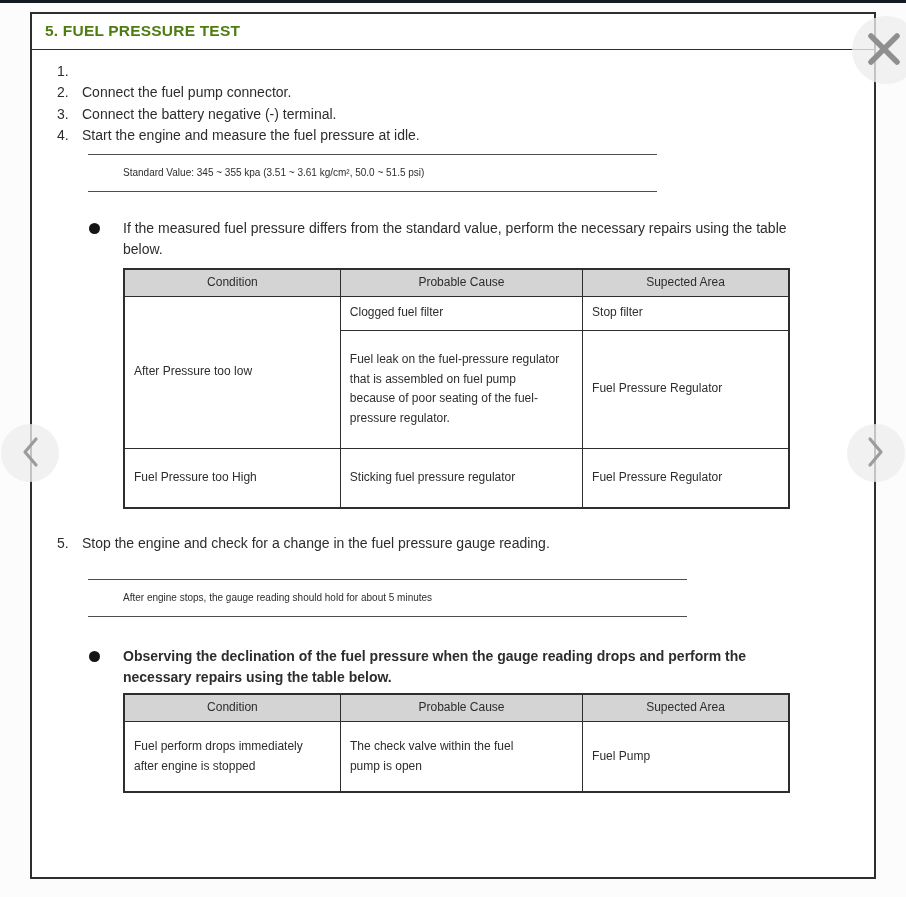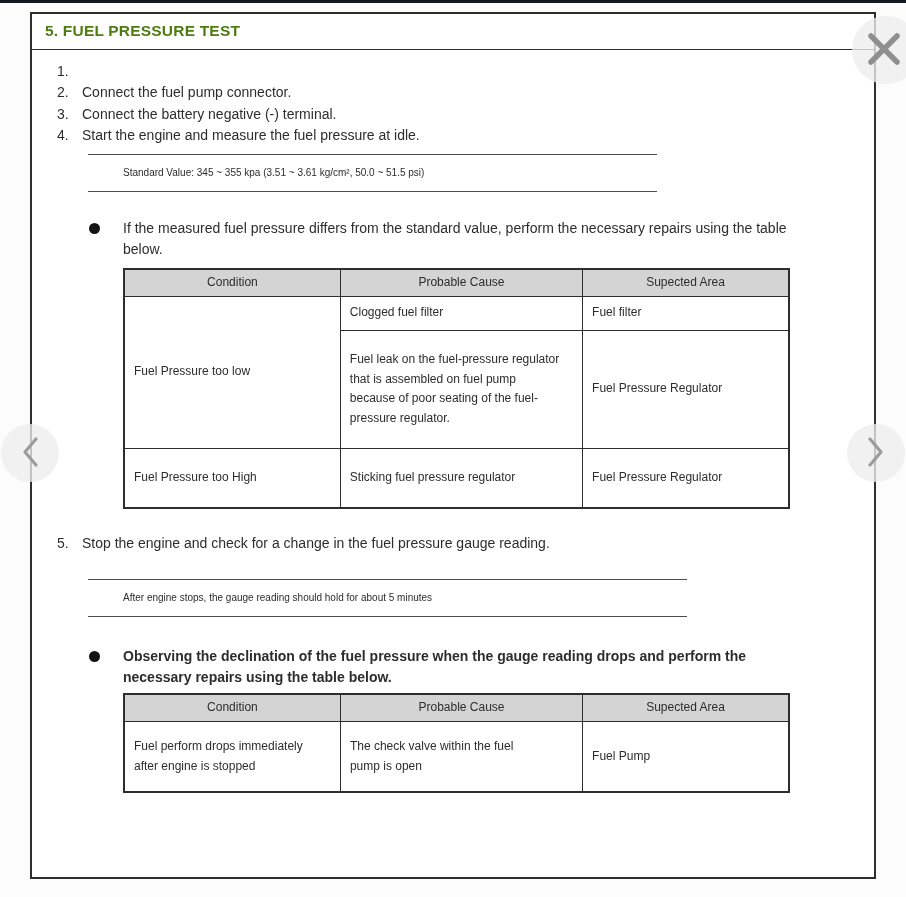--- a/index.html
+++ b/index.html
@@ -148,23 +148,23 @@
         <col style="width:243px">
         <col style="width:207px">
       </colgroup>
     <tbody>
         <tr>
       <th>Condition</th>
       <th>Probable Cause</th>
       <th>Supected Area</th>
     </tr>
     <tr class="row-h34">
-      <td class="cond-span" rowspan="2">Fuel Pressure too low</td>
+      <td class="cond-span" rowspan="2">After Pressure too low</td>
       <td>Clogged fuel filter</td>
-      <td>Fuel filter</td>
+      <td>Stop filter</td>
     </tr>
     <tr class="row-h118">
       <td><span class="wrap-210">Fuel leak on the fuel-pressure regulator that is assembled on fuel pump because of poor seating of the fuel-pressure regulator.</span></td>
       <td>Fuel Pressure Regulator</td>
     </tr>
     <tr class="row-h60">
       <td>Fuel Pressure too High</td>
       <td><span class="wrap-195">Sticking fuel pressure regulator</span></td>
       <td>Fuel Pressure Regulator</td>
     </tr>

